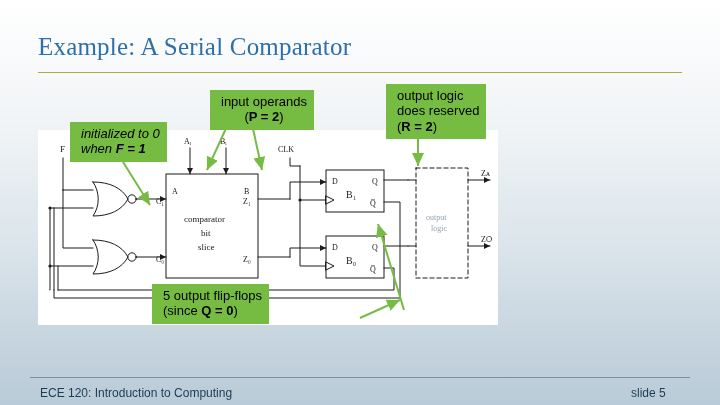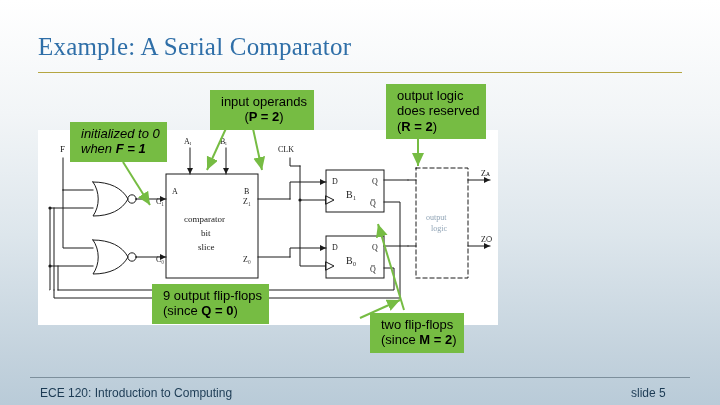--- a/index.html
+++ b/index.html
@@ -234,26 +234,22 @@
     <span class="l2"><span>(</span><b>P = 2</b><span>)</span></span>
   </div>
 
   <div class="callout" id="callout-output">
     <span>output logic</span>
     <span class="l2">does reserved</span>
     <span class="l2"><span>(</span><b>R = 2</b><span>)</span></span>
   </div>
 
   <div class="callout" id="callout-zero">
-    <span>9 output flip-flops</span>
+    <span>5 output flip-flops</span>
     <span class="l2"><span>(since </span><b>Q = 0</b><span>)</span></span>
   </div>
 
-  <div class="callout" id="callout-two">
-    <span>two flip-flops</span>
-    <span class="l2"><span>(since </span><b>M = 2</b><span>)</span></span>
-  </div>
 
   <div id="footer-rule"></div>
   <div class="footer-text" id="footer-left">ECE 120: Introduction to Computing</div>
   <div class="footer-text" id="footer-right">slide 5</div>
 
 </div>
 
 </body></html>

